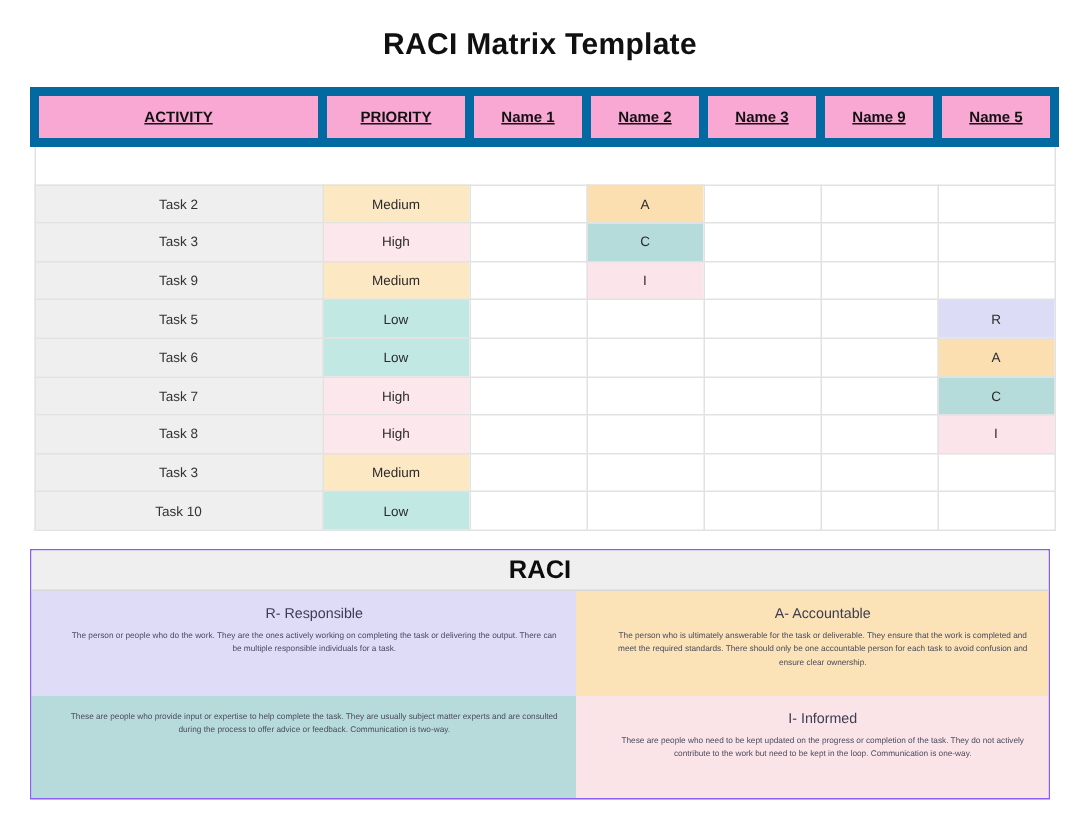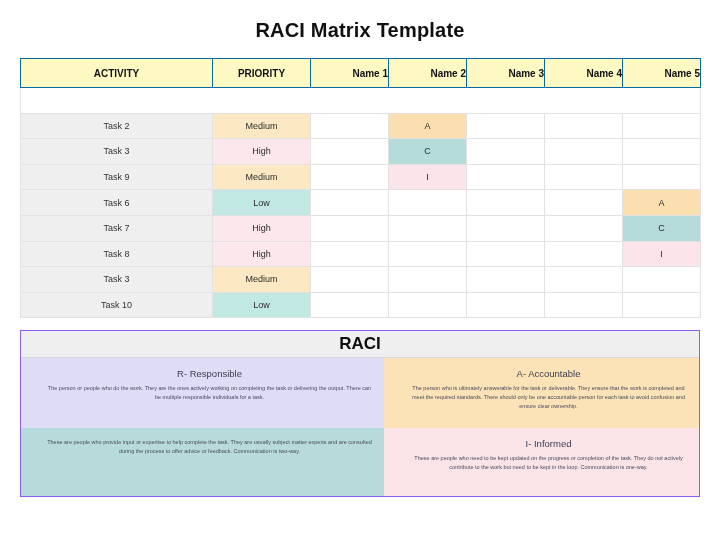--- a/index.html
+++ b/index.html
@@ -41,34 +41,34 @@
   table.matrix {
     width: 680px;
     border-collapse: collapse;
     table-layout: fixed;
   }
   table.matrix col.c-activity { width: 192px; }
   table.matrix col.c-priority { width: 98px; }
   table.matrix col.c-name     { width: 78px; }
 
   table.matrix thead th {
-    background: #fef9c3;
-    border: 1px solid #0369a1;
+    background: #f9a8d4;
+    border: 6px solid #0369a1;
     height: 28px;
     font-size: 10px;
     font-weight: bold;
     color: #111111;
     text-align: center;
     vertical-align: middle;
     padding: 0;
+    text-decoration: underline;
   }
   table.matrix thead th.name-col {
     font-weight: bold;
     font-size: 10px;
-    text-align: right;
   }
 
   .head-spacer td {
     border: none;
     height: 8px;
     padding: 0;
     background: #ffffff;
   }
 
   table.matrix tbody td {
@@ -157,21 +157,21 @@
         <col class="c-name">
         <col class="c-name">
       </colgroup>
       <thead>
         <tr>
           <th>ACTIVITY</th>
           <th>PRIORITY</th>
           <th class="name-col">Name 1</th>
           <th class="name-col">Name 2</th>
           <th class="name-col">Name 3</th>
-          <th class="name-col">Name 4</th>
+          <th class="name-col">Name 9</th>
           <th class="name-col">Name 5</th>
         </tr>
       </thead>
       <tbody>
         <tr class="head-spacer">
           <td colspan="7"></td>
         </tr>
 
           <tr>
             <td class="activity-cell">Task 2</td>
@@ -194,20 +194,29 @@
           <tr>
             <td class="activity-cell">Task 9</td>
             <td class="sw-medium">Medium</td>
             <td class=""></td>
             <td class="sw-i">I</td>
             <td class=""></td>
             <td class=""></td>
             <td class=""></td>
           </tr>
           <tr>
+            <td class="activity-cell">Task 5</td>
+            <td class="sw-low">Low</td>
+            <td class=""></td>
+            <td class=""></td>
+            <td class=""></td>
+            <td class=""></td>
+            <td class="sw-r">R</td>
+          </tr>
+          <tr>
             <td class="activity-cell">Task 6</td>
             <td class="sw-low">Low</td>
             <td class=""></td>
             <td class=""></td>
             <td class=""></td>
             <td class=""></td>
             <td class="sw-a">A</td>
           </tr>
           <tr>
             <td class="activity-cell">Task 7</td>

